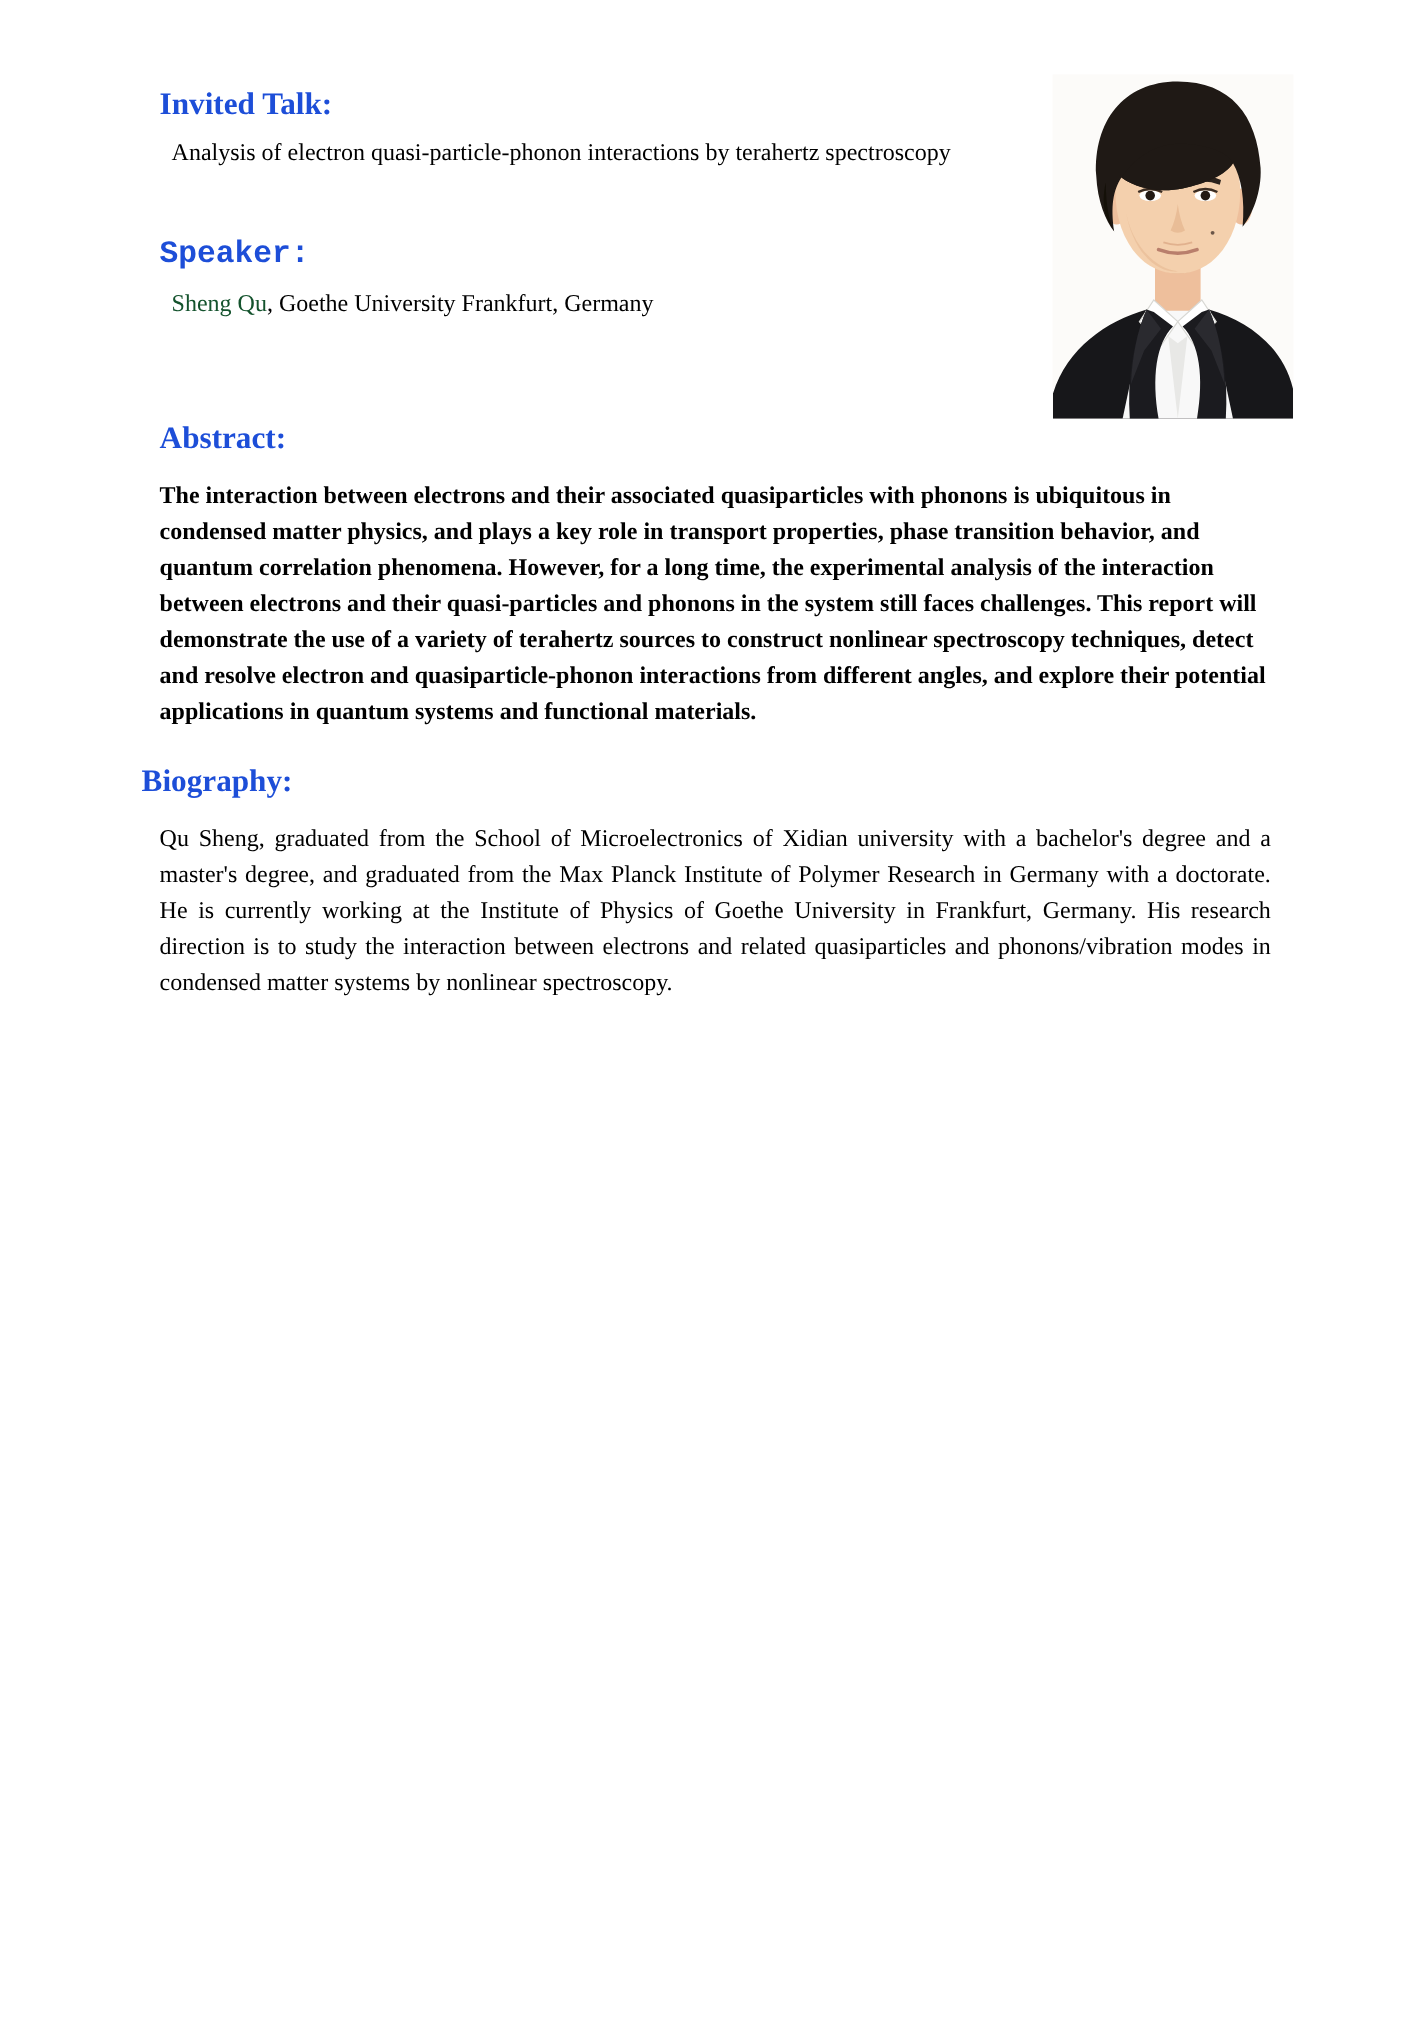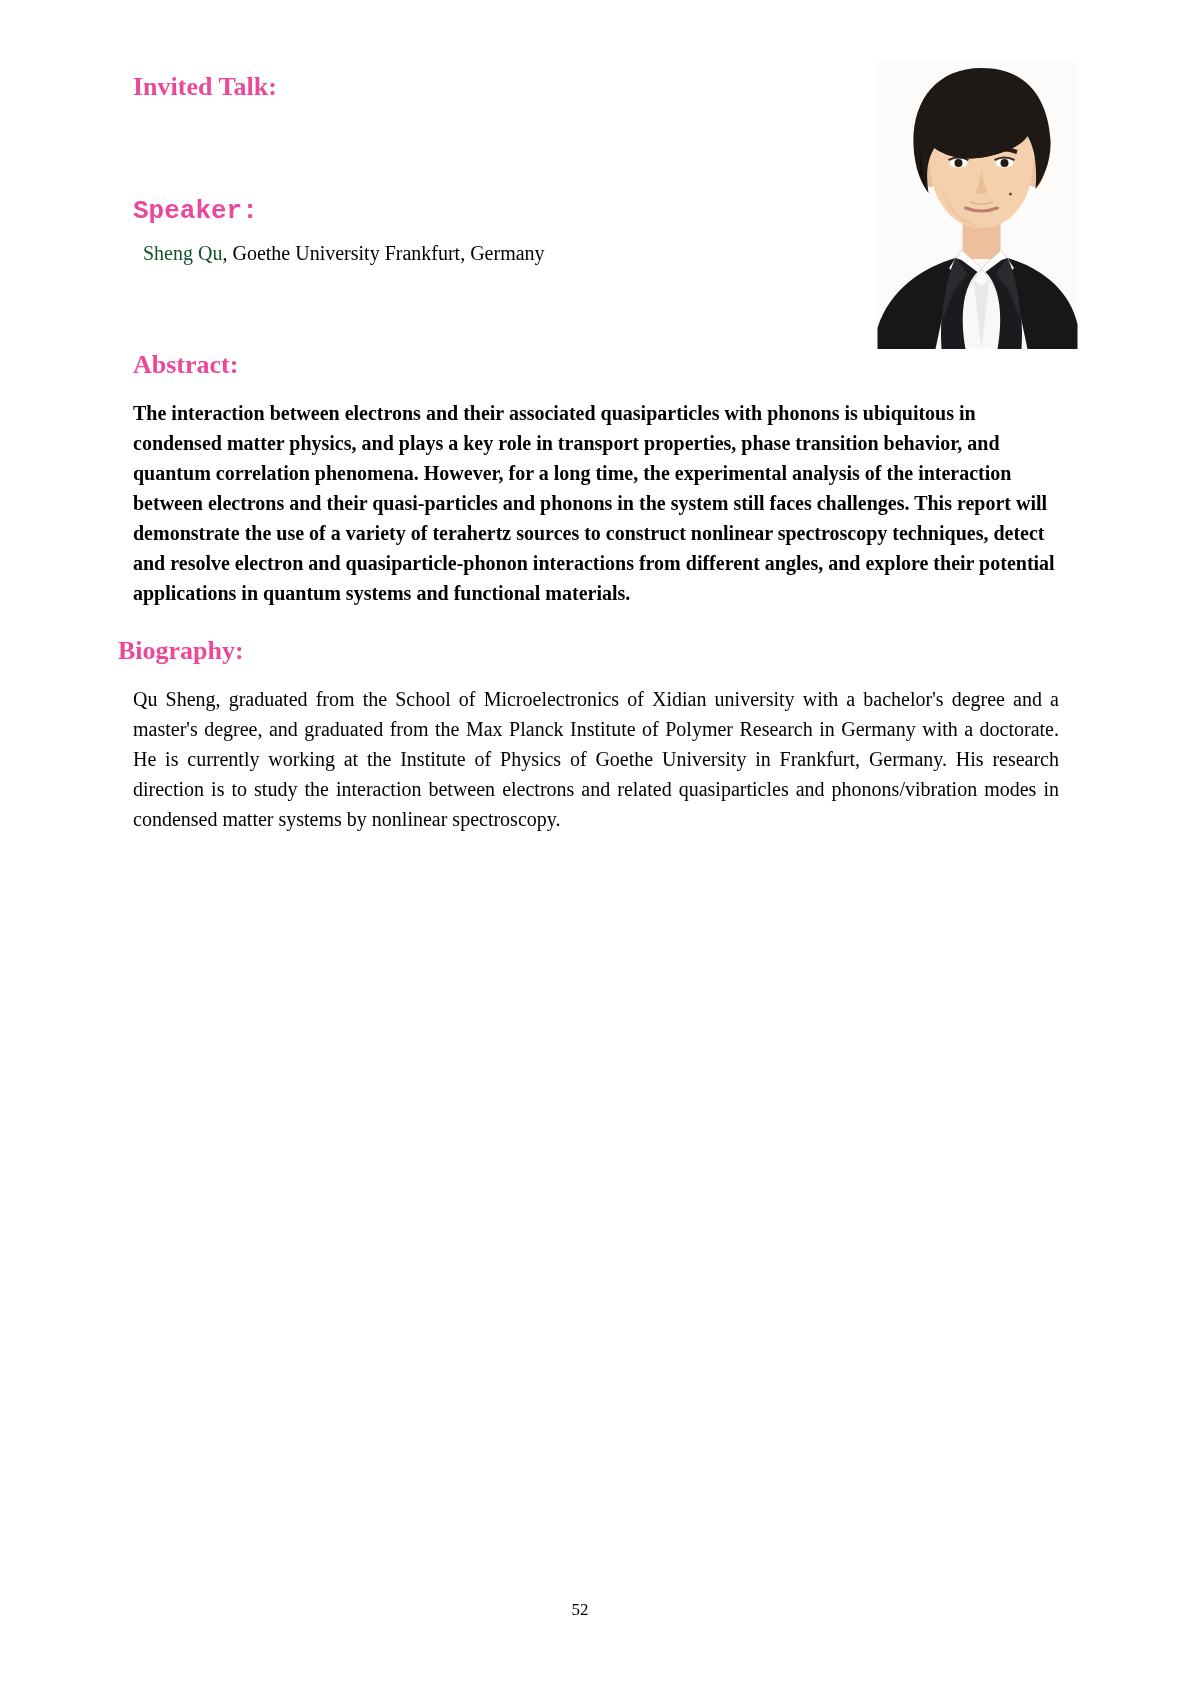--- a/index.html
+++ b/index.html
@@ -13,21 +13,21 @@
     height: 1684px;
     background: #ffffff;
     font-family: "Liberation Serif", serif;
     color: #000000;
     overflow: hidden;
   }
   .abs { position: absolute; }
   .heading {
     font-size: 26px;
     font-weight: bold;
-    color: #ec4899;
+    color: #1d4ed8;
     white-space: nowrap;
   }
   .bodytext {
     font-size: 20px;
     line-height: 30px;
     color: #000000;
   }
   .talk-title {
     left: 133px; top: 112px; width: 660px;
     text-indent: 10px;
@@ -67,20 +67,21 @@
     font-size: 17px;
   }
 </style>
 </head>
 <body>
 
 <div class="page">
 
   <div class="abs heading h-invited">Invited Talk:</div>
 
+  <div class="abs bodytext talk-title">Analysis of electron quasi-particle-phonon interactions by terahertz spectroscopy</div>
 
   <div class="abs heading h-speaker">Speaker:</div>
 
   <div class="abs bodytext speaker-line">
     <span class="speaker-link">Sheng Qu</span><span>, Goethe University Frankfurt, Germany</span>
   </div>
 
   <div class="abs photo-frame">
     <svg viewBox="0 0 200 287" xmlns="http://www.w3.org/2000/svg">
 
@@ -134,15 +135,14 @@
   </div>
 
   <div class="abs heading h-abstract">Abstract:</div>
 
   <div class="abs bodytext abstract-para">The interaction between electrons and their associated quasiparticles with phonons is ubiquitous in condensed matter physics, and plays a key role in transport properties, phase transition behavior, and quantum correlation phenomena. However, for a long time, the experimental analysis of the interaction between electrons and their quasi-particles and phonons in the system still faces challenges. This report will demonstrate the use of a variety of terahertz sources to construct nonlinear spectroscopy techniques, detect and resolve electron and quasiparticle-phonon interactions from different angles, and explore their potential applications in quantum systems and functional materials.</div>
 
   <div class="abs heading h-biography">Biography:</div>
 
   <div class="abs bodytext bio-para">Qu Sheng, graduated from the School of Microelectronics of Xidian university with a bachelor's degree and a master's degree, and graduated from the Max Planck Institute of Polymer Research in Germany with a doctorate. He is currently working at the Institute of Physics of Goethe University in Frankfurt, Germany. His research direction is to study the interaction between electrons and related quasiparticles and phonons/vibration modes in condensed matter systems by nonlinear spectroscopy.</div>
 
-  <div class="abs page-number">52</div>
 
 </div>
 
 </body></html>

